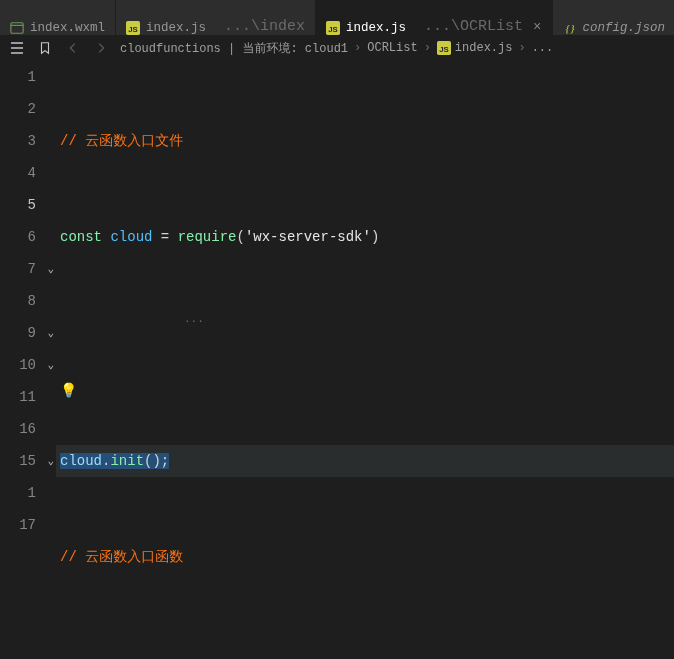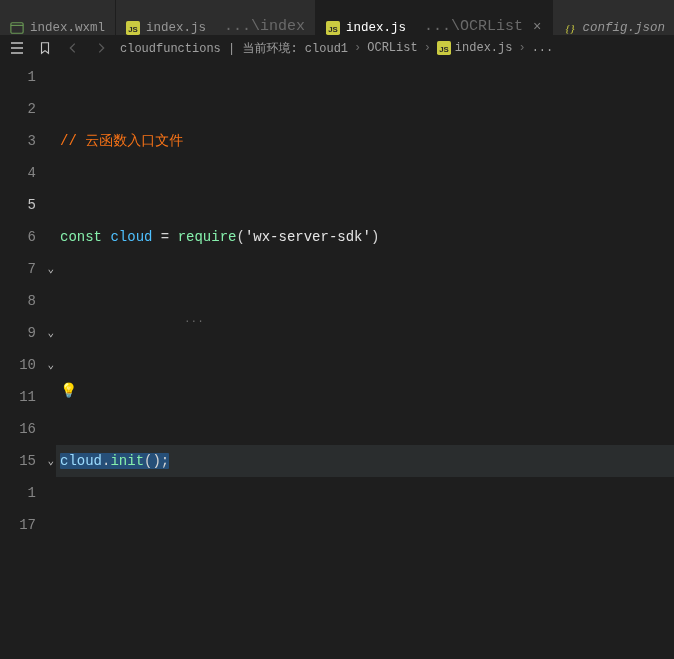--- a/index.html
+++ b/index.html
@@ -229,20 +229,21 @@
       <div class="gline">15<span class="fold">⌄</span></div>
       <div class="gline">1</div>
       <div class="gline">17</div>
     </div>
   <div class="code">
     <div class="cline"><span class="cmt">// 云函数入口文件</span></div>
     <div class="cline"><span class="kw">const</span><span> </span><span class="const">cloud</span><span> </span><span class="op">=</span><span> </span><span class="fn">require</span><span class="pun">(</span><span class="str">'wx-server-sdk'</span><span class="pun">)</span></div>
     <div class="cline" style="position:relative"><span style="position:absolute;left:128px;top:-12px;color:#6a6a6a;font-size:11px">···</span></div>
     <div class="cline" style="position:relative"><span class="bulb">💡</span></div>
     <div class="cline highlight"><span class="sel"><span class="prop">cloud</span><span class="pun">.</span><span class="fn">init</span><span class="pun">();</span></span></div>
+    <div class="cline"><span class="cmt">// 云函数入口函数</span></div>
     
     
     
     
     
     
     
     
     
     

